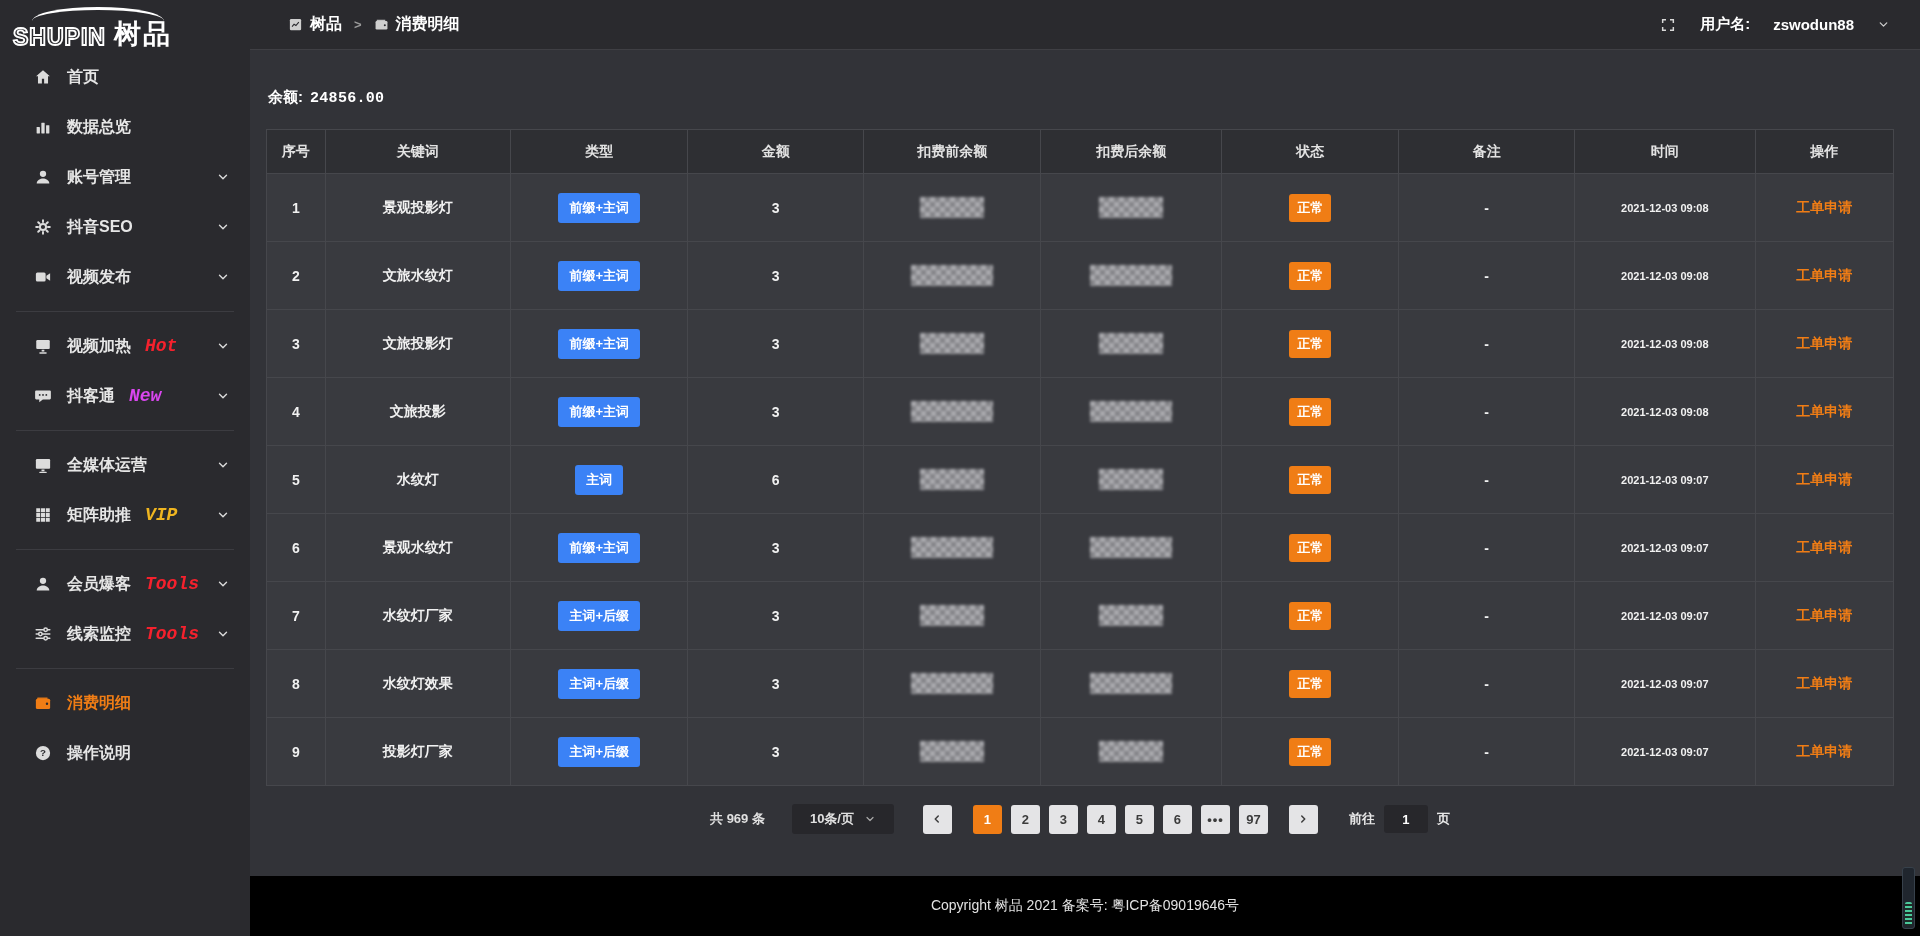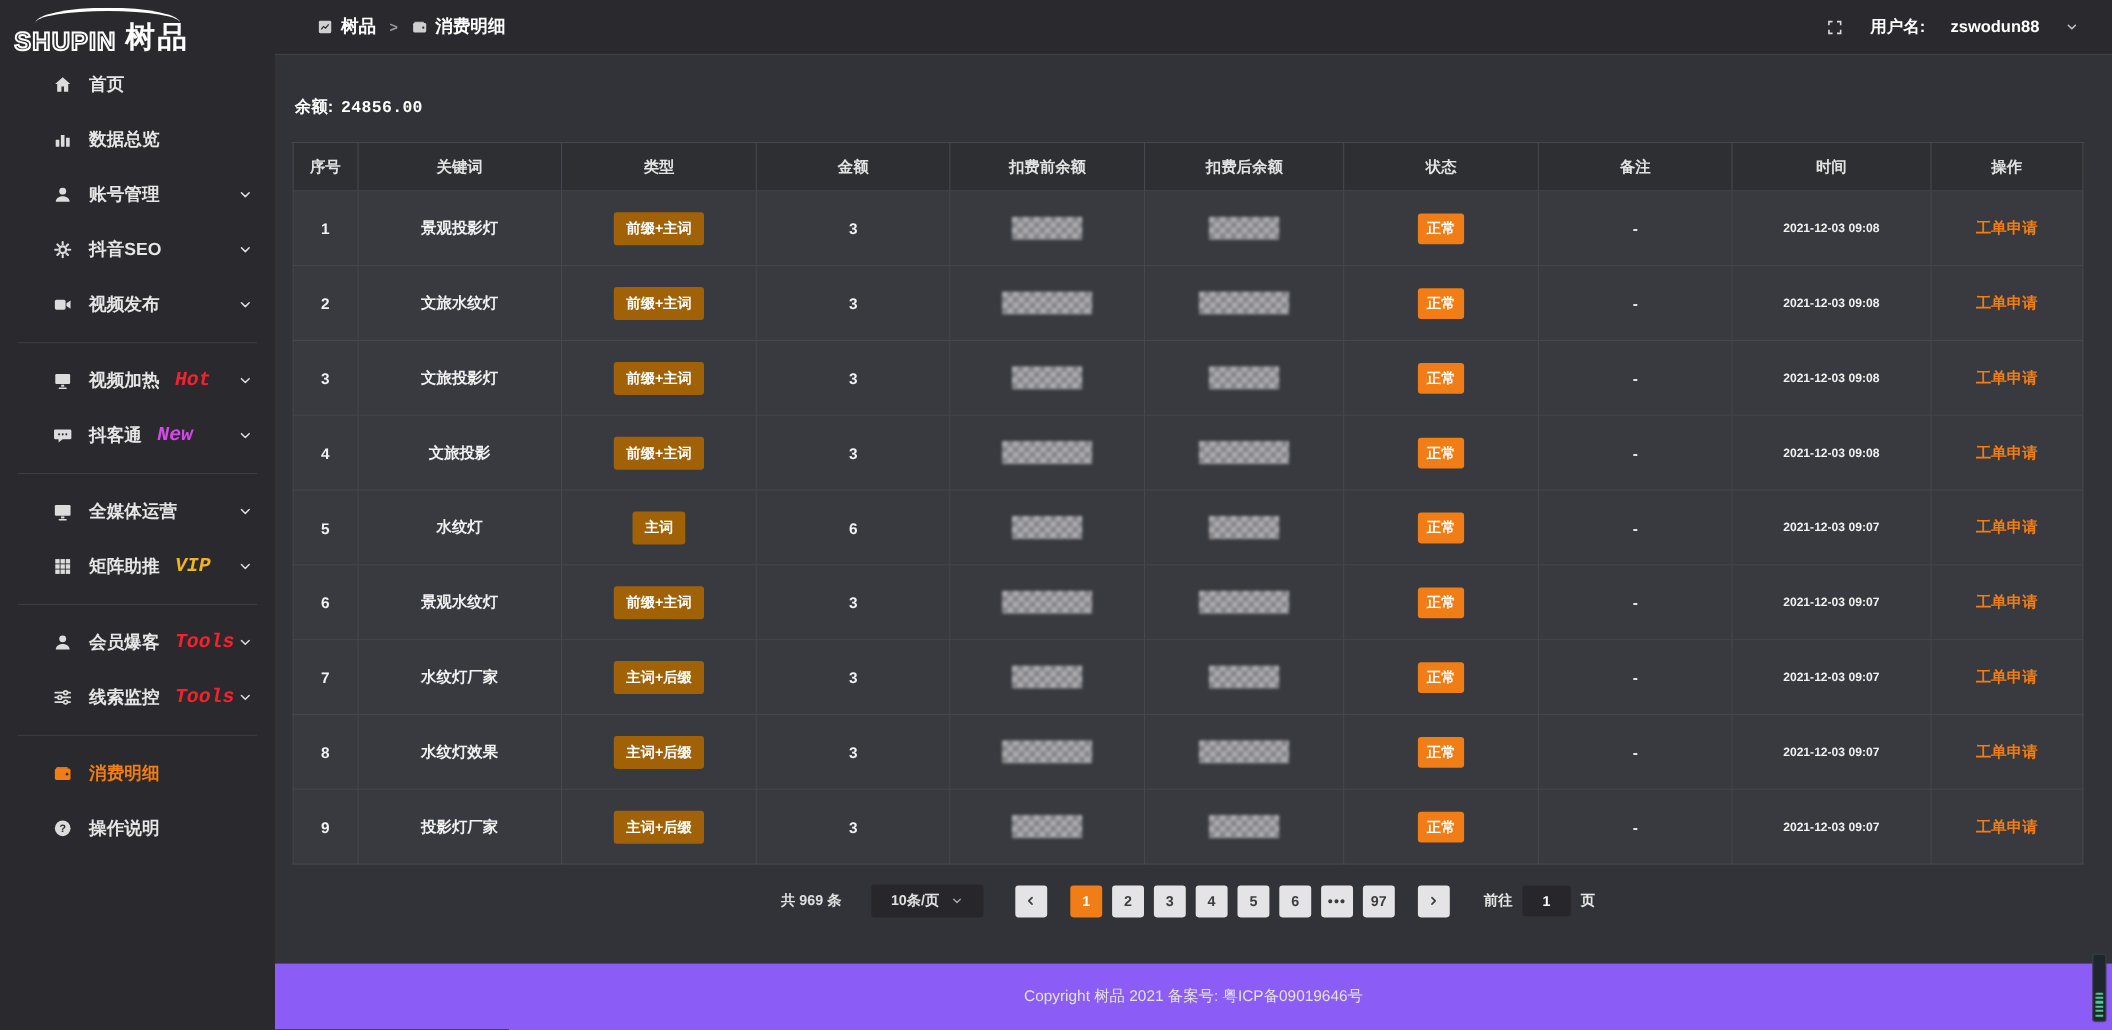--- a/index.html
+++ b/index.html
@@ -16,21 +16,21 @@
   
   .sidebar { position:fixed; left:0; top:0; width:250px; height:936px; background:#2a2a2e; z-index:3; }
   .logo { position:relative; display:flex; align-items:flex-end; gap:8px; padding:14px 0 4px 13px; height:52px; }
   .logo-arc { position:absolute; top:7px; left:32px; width:132px; height:14px;
               border-top:3px solid #fff; border-radius:50% 50% 0 0 / 100% 100% 0 0; }
   .logo-en { font-size:23px; font-weight:800; letter-spacing:1px; line-height:.9;
              color:transparent; -webkit-text-stroke:1.8px #fff; }
   @supports not (-webkit-text-stroke:1.8px #fff) { .logo-en { color:#fff; } }
   .logo-cn { font-size:27px; font-weight:800; color:#fff; line-height:.95; letter-spacing:2px; }
 
-  .side-item { display:flex; align-items:center; height:50px; padding:0 20px 0 48px; cursor:pointer; }
+  .side-item { display:flex; align-items:center; height:50px; padding:0 20px 0 34px; cursor:pointer; }
   .side-item .icon svg { width:18px; height:18px; fill:#dcdcdc; color:#dcdcdc; }
   .side-label { margin-left:15px; font-size:16px; font-weight:bold; color:#e6e6e6; white-space:nowrap; }
   .side-badge { margin-left:14px; font-size:18px; font-style:italic; font-weight:bold;font-family:Liberation Mono, monospace; }
   .side-chevron { margin-left:auto; }
   .side-chevron svg { width:14px !important; height:14px !important; color:#b9b9b9; fill:none !important; }
   .side-item.active .side-label { color:#f07d15; }
   .side-item.active .icon svg { fill:#f07d15; color:#f07d15; }
   .side-divider { height:1px; background:#3c3c41; margin:9px 16px; }
 
   
@@ -51,21 +51,21 @@
   .balance { margin:16px 0 22px 2px; font-size:15px; font-weight:bold; color:#fff; }
   .balance b { margin-left:7px; letter-spacing:.3px;font-family:Liberation Mono, monospace; }
 
   table { width:100%; border-collapse:collapse; table-layout:fixed; }
   th { height:44px; background:#2e2f33; font-size:14px; color:#e3e3e3; font-weight:bold;
        border:1px solid #46474c; text-align:center; }
   td { height:68px; background:#393a3f; text-align:center; font-size:14px; font-weight:bold;
        color:#f1f1f1; border:1px solid #46474c; }
   td.time-cell { font-size:11px; }
 
-  .type-badge { display:inline-block; background:#a16207; color:#fff; font-size:13px; font-weight:bold;
+  .type-badge { display:inline-block; background:#3b82f6; color:#fff; font-size:13px; font-weight:bold;
                 padding:6px 11px; border-radius:3px; white-space:nowrap; }
   .status-badge { display:inline-block; background:#f07d15; color:#fff; font-size:13px; font-weight:bold;
                   padding:5px 8px; border-radius:3px; }
   .action-link { color:#f07d15; font-weight:bold; font-size:14px; cursor:pointer; text-decoration:none; }
 
   .mosaic { display:inline-block; width:64px; height:21px; border-radius:1px; vertical-align:middle;
     background-image:
       linear-gradient(45deg,#8e8e92 25%,transparent 25%,transparent 75%,#8e8e92 75%),
       linear-gradient(45deg,#8e8e92 25%,#c2c2c6 25%,#c2c2c6 75%,#8e8e92 75%);
     background-size:10px 10px; background-position:0 0,5px 5px;
@@ -79,21 +79,21 @@
              background:#27272b; border-radius:3px; font-size:13px; font-weight:bold; color:#e0e0e0; cursor:pointer; margin-right:8px; }
   .pg-size .icon svg { width:12px; height:12px; color:#aaa; }
   .pg-btn { display:flex; align-items:center; justify-content:center; min-width:29px; height:29px; padding:0 4px;
             background:#e4e4e6; color:#3c3c3c; border-radius:3px; font-size:13px; font-weight:bold; cursor:pointer; }
   .pg-btn svg { width:12px; height:12px; }
   .pg-btn.active { background:#f07d15; color:#fff; }
   .pg-goto { display:flex; align-items:center; gap:9px; margin-left:10px; font-size:13px; font-weight:bold; color:#e8e8e8; }
   .pg-input { width:44px; height:28px; background:#27272b; border:none; border-radius:3px; color:#fff;
               text-align:center; font-size:13px; font-weight:bold; font-family:inherit; }
 
-  footer { flex:none; height:60px; background:#8b5cf6; display:flex; align-items:center; justify-content:center;
+  footer { flex:none; height:60px; background:#000000; display:flex; align-items:center; justify-content:center;
            font-size:14px; color:#e2e2e2; }
 
   .scroll-widget { position:fixed; right:5px; bottom:7px; width:13px; height:62px; background:#20262e;
                    border:1px solid #37414b; border-radius:3px; z-index:5; }
   .scroll-widget .stripes { position:absolute; left:2px; right:2px; bottom:2px; height:24px; border-radius:2px;
                    background:repeating-linear-gradient(to bottom,#4bc99b 0 2px,#1e2b27 2px 4px); }
 </style>
 </head>
 <body>
 

